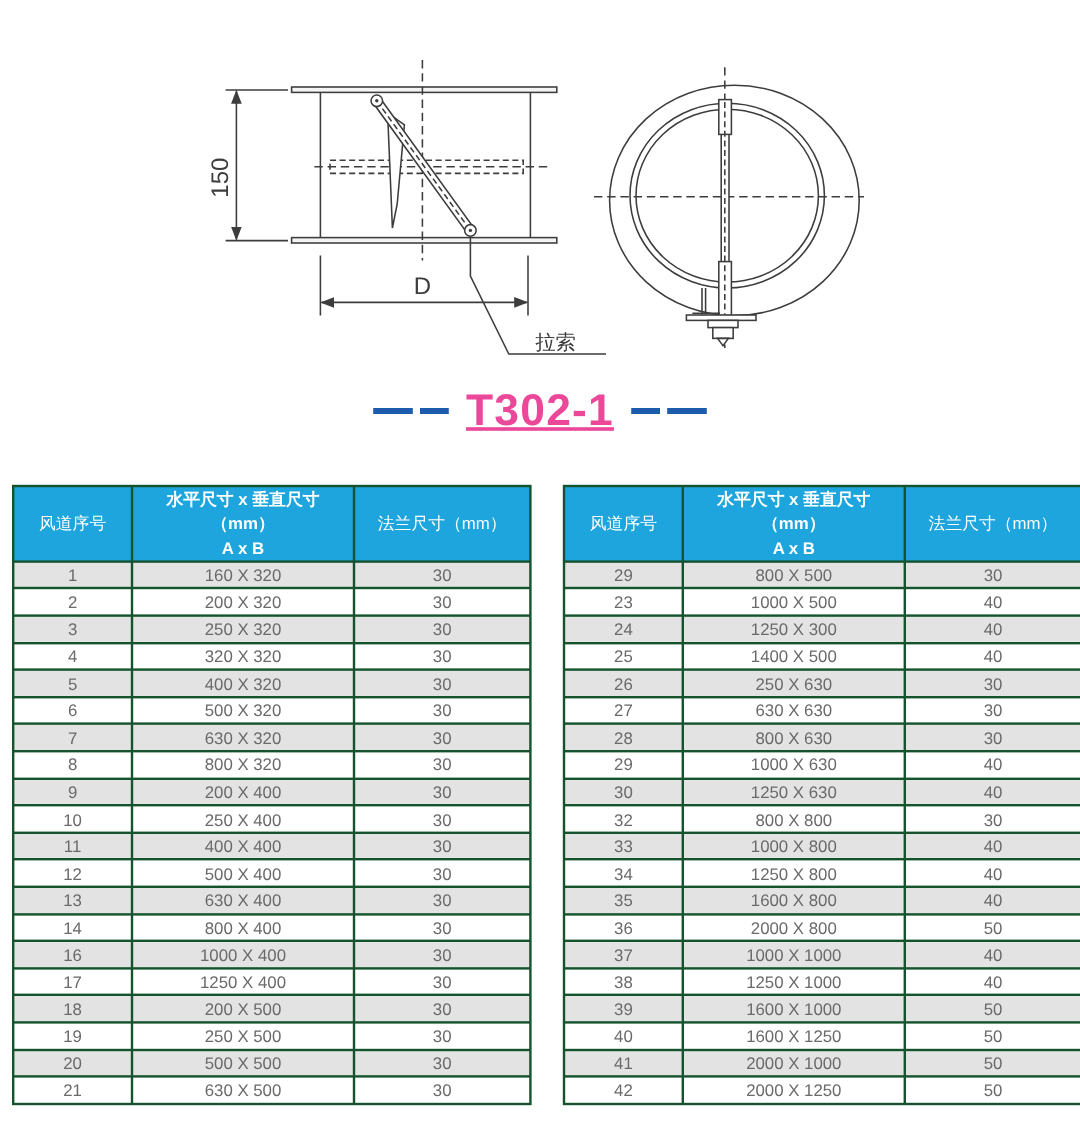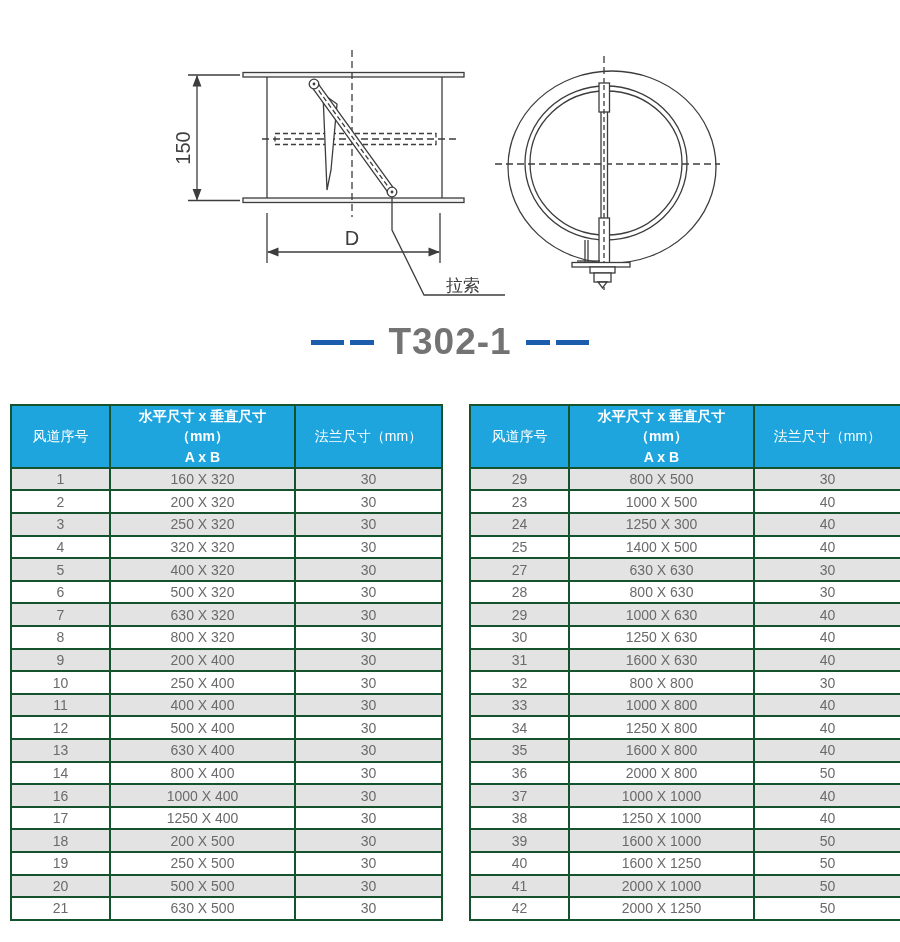--- a/index.html
+++ b/index.html
@@ -37,26 +37,27 @@
     justify-content: center;
   }
   .title-dash {
     height: 5px;
     background: #1b5cad;
   }
   .dash-long  { width: 33px; }
   .dash-short { width: 24px; margin-left: 6px; }
   .dash-short-r { width: 24px; margin-right: 6px; }
   .title-text {
-    color: #737373;
+    color: #ec4899;
     font-size: 37px;
     font-weight: bold;
     letter-spacing: 1px;
     margin: 0 14px;
     line-height: 44px;
+    text-decoration: underline;
   }
 
   
   .tables {
     position: absolute;
     top: 404px;
     left: 10px;
     display: flex;
     gap: 26px;
   }
@@ -323,42 +324,42 @@
             <td>24</td>
             <td>1250 X 300</td>
             <td>40</td>
           </tr>
           <tr>
             <td>25</td>
             <td>1400 X 500</td>
             <td>40</td>
           </tr>
           <tr>
+            <td>26</td>
+            <td>250 X 630</td>
+            <td>30</td>
+          </tr>
+          <tr>
             <td>27</td>
             <td>630 X 630</td>
             <td>30</td>
           </tr>
           <tr>
             <td>28</td>
             <td>800 X 630</td>
             <td>30</td>
           </tr>
           <tr>
             <td>29</td>
             <td>1000 X 630</td>
             <td>40</td>
           </tr>
           <tr>
             <td>30</td>
             <td>1250 X 630</td>
-            <td>40</td>
-          </tr>
-          <tr>
-            <td>31</td>
-            <td>1600 X 630</td>
             <td>40</td>
           </tr>
           <tr>
             <td>32</td>
             <td>800 X 800</td>
             <td>30</td>
           </tr>
           <tr>
             <td>33</td>
             <td>1000 X 800</td>

